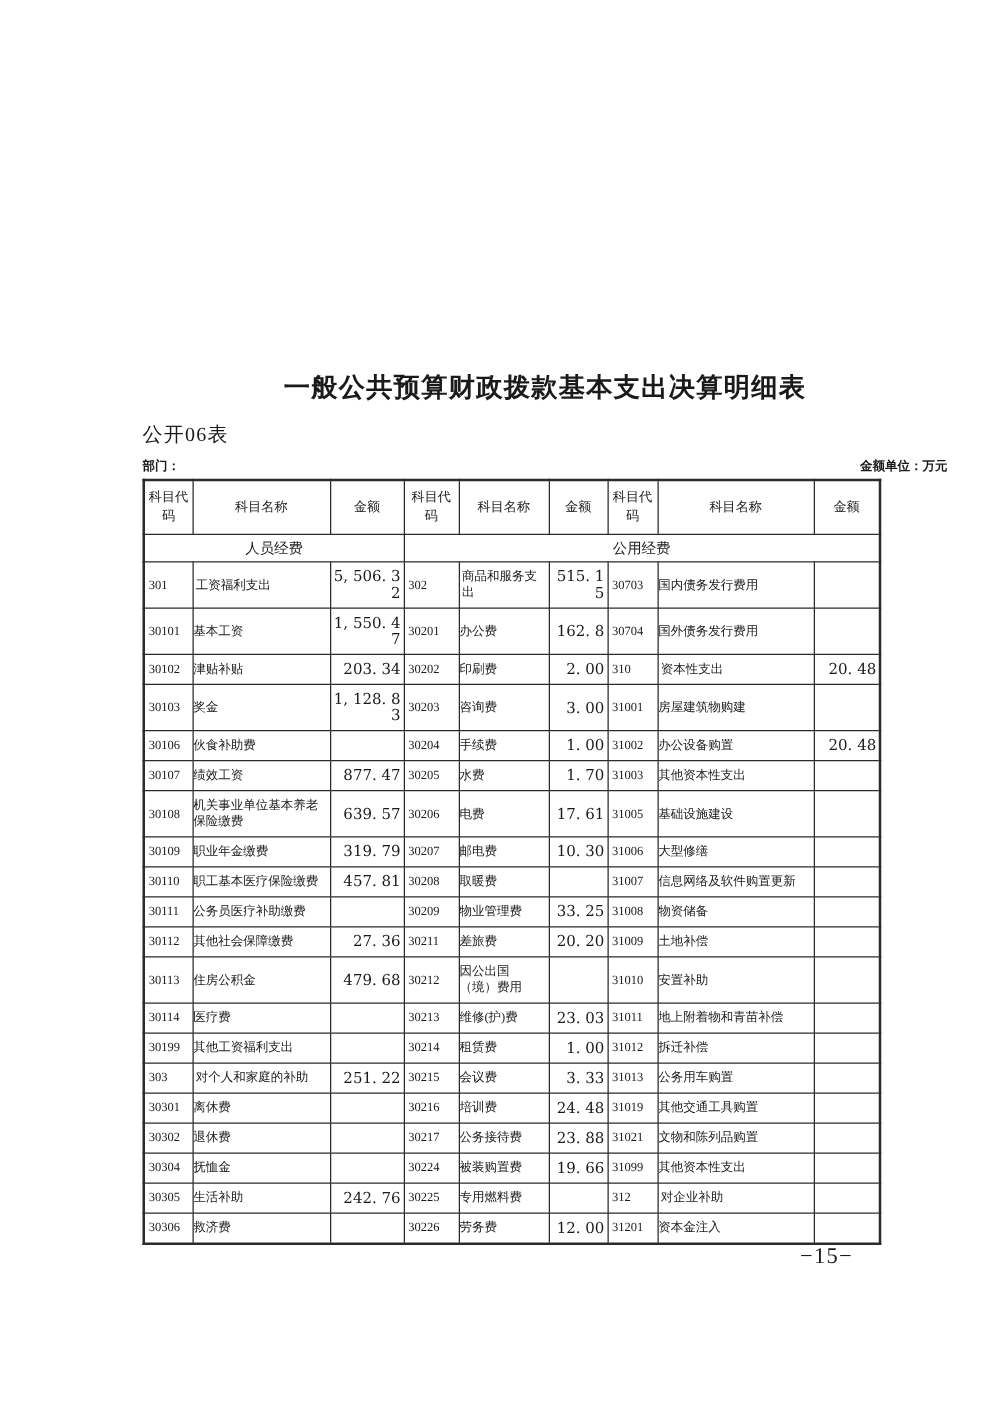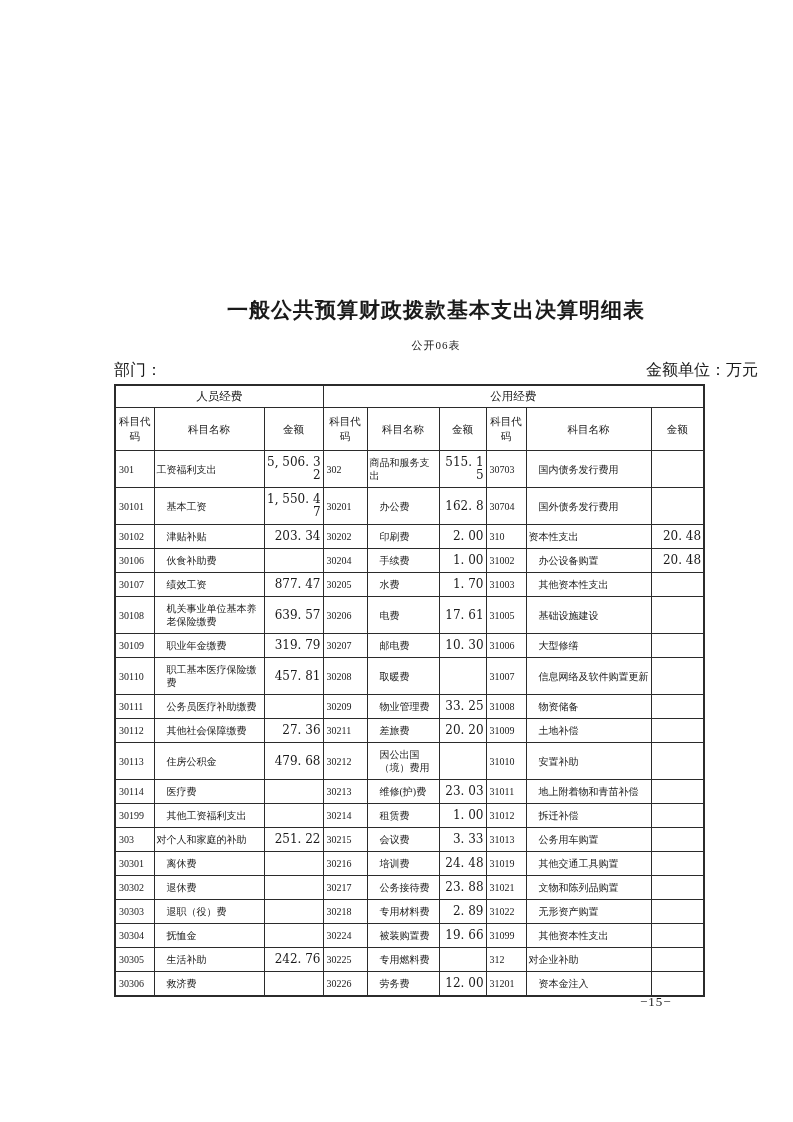--- a/index.html
+++ b/index.html
@@ -25,31 +25,32 @@
   }
   .title {
     margin: 0 0 14px 0;
     text-align: center;
     font-size: 21px;
     font-weight: bold;
     letter-spacing: 1px;
     font-family: "Liberation Sans", "DejaVu Sans", sans-serif;
   }
   .code-line {
-    text-align: center;
-    font-size: 11px;
+    text-align: left;
+    font-size: 16px;
     margin-bottom: 7px;
     letter-spacing: 1px;
   }
   .meta-row {
     display: flex;
     justify-content: space-between;
     align-items: flex-start;
-    font-size: 16px;
+    font-size: 10px;
     margin-bottom: 3px;
+    font-weight: bold;
   }
   table.budget {
     border-collapse: collapse;
     table-layout: fixed;
     width: 591px;
     border: 2px solid #2b2b2b;
   }
   table.budget th, table.budget td {
     border: 1px solid #2b2b2b;
     vertical-align: middle;
@@ -74,35 +75,35 @@
     line-height: 13px;
     text-align: left;
     font-family: "Liberation Serif", "DejaVu Serif", serif;
   }
   td.name {
     font-size: 10px;
     padding: 5px 2px;
     line-height: 13px;
     text-align: left;
   }
-  td.name.sub { padding-left: 12px; }
+  td.name.sub { padding-left: 0; }
   td.name.top { padding-left: 2px; }
   td.amt {
     font-size: 12px;
     padding: 5px 2px 5px 2px;
     line-height: 13px;
     text-align: right;
     word-break: break-all;
     font-family: "DejaVu Serif", "Liberation Serif", serif;
   }
   .page-number {
     position: absolute;
     top: 994px;
     left: 640px;
-    font-size: 13px;
+    font-size: 18px;
     letter-spacing: 1px;
   }
 </style>
 </head>
 <body>
 
 <div class="page">
   <div class="sheet">
 
     <h1 class="title">一般公共预算财政拨款基本支出决算明细表</h1>
@@ -121,34 +122,34 @@
           <col style="width:59px">
         <col style="width:44px">
           <col style="width:72px">
           <col style="width:47px">
         <col style="width:40px">
           <col style="width:125px">
           <col style="width:53px">
       </colgroup>
       <thead>
         <tr>
-          <th class="group" colspan="3">人员经费</th>
-          <th class="group" colspan="6">公用经费</th>
-        </tr>
-        <tr>
           <th class="colhead">科目代码</th>
           <th class="colhead">科目名称</th>
           <th class="colhead">金额</th>
           <th class="colhead">科目代码</th>
           <th class="colhead">科目名称</th>
           <th class="colhead">金额</th>
           <th class="colhead">科目代码</th>
           <th class="colhead">科目名称</th>
           <th class="colhead">金额</th>
         </tr>
+        <tr>
+          <th class="group" colspan="3">人员经费</th>
+          <th class="group" colspan="6">公用经费</th>
+        </tr>
       </thead>
       <tbody>
           <tr>
             <td class="code">301</td>
             <td class="name top">工资福利支出</td>
             <td class="amt">5, 506. 32</td>
             <td class="code">302</td>
             <td class="name top">商品和服务支出</td>
             <td class="amt">515. 15</td>
             <td class="code">30703</td>
@@ -171,20 +172,31 @@
             <td class="name sub">津贴补贴</td>
             <td class="amt">203. 34</td>
             <td class="code">30202</td>
             <td class="name sub">印刷费</td>
             <td class="amt">2. 00</td>
             <td class="code">310</td>
             <td class="name top">资本性支出</td>
             <td class="amt">20. 48</td>
           </tr>
           <tr>
+            <td class="code">30103</td>
+            <td class="name sub">奖金</td>
+            <td class="amt">1, 128. 83</td>
+            <td class="code">30203</td>
+            <td class="name sub">咨询费</td>
+            <td class="amt">3. 00</td>
+            <td class="code">31001</td>
+            <td class="name sub">房屋建筑物购建</td>
+            <td class="amt"></td>
+          </tr>
+          <tr>
             <td class="code">30106</td>
             <td class="name sub">伙食补助费</td>
             <td class="amt"></td>
             <td class="code">30204</td>
             <td class="name sub">手续费</td>
             <td class="amt">1. 00</td>
             <td class="code">31002</td>
             <td class="name sub">办公设备购置</td>
             <td class="amt">20. 48</td>
           </tr>
@@ -314,31 +326,20 @@
             <td class="name sub">退休费</td>
             <td class="amt"></td>
             <td class="code">30217</td>
             <td class="name sub">公务接待费</td>
             <td class="amt">23. 88</td>
             <td class="code">31021</td>
             <td class="name sub">文物和陈列品购置</td>
             <td class="amt"></td>
           </tr>
           <tr>
-            <td class="code">30303</td>
-            <td class="name sub">退职（役）费</td>
-            <td class="amt"></td>
-            <td class="code">30218</td>
-            <td class="name sub">专用材料费</td>
-            <td class="amt">2. 89</td>
-            <td class="code">31022</td>
-            <td class="name sub">无形资产购置</td>
-            <td class="amt"></td>
-          </tr>
-          <tr>
             <td class="code">30304</td>
             <td class="name sub">抚恤金</td>
             <td class="amt"></td>
             <td class="code">30224</td>
             <td class="name sub">被装购置费</td>
             <td class="amt">19. 66</td>
             <td class="code">31099</td>
             <td class="name sub">其他资本性支出</td>
             <td class="amt"></td>
           </tr>

